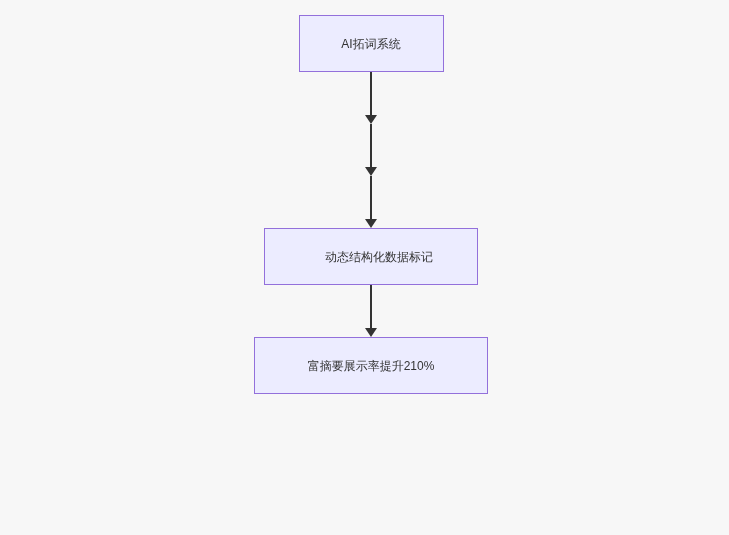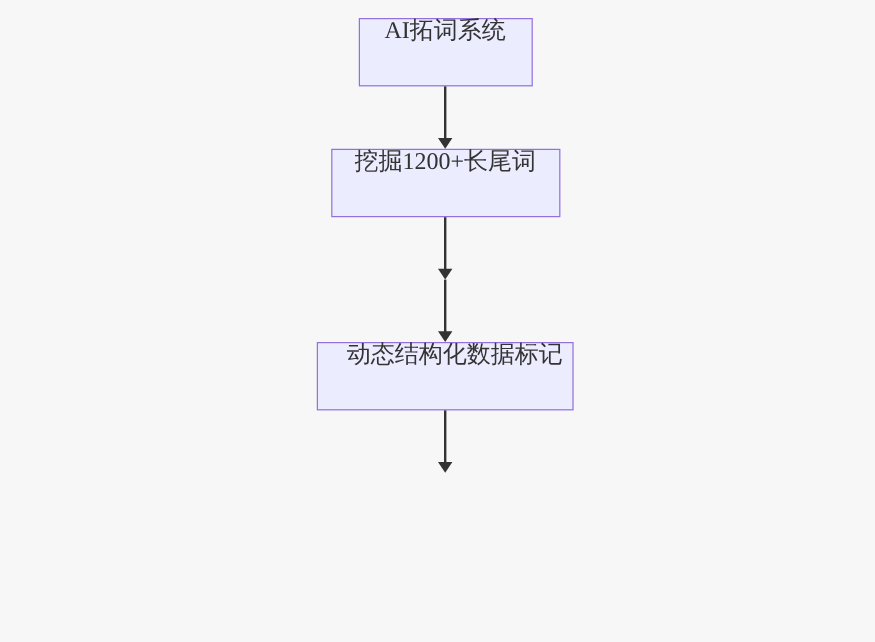--- a/index.html
+++ b/index.html
@@ -22,28 +22,27 @@
     display: flex;
     flex-direction: column;
     align-items: center;
   }
   .node {
     box-sizing: border-box;
     height: 57px;
     background: #ECECFF;
     border: 1px solid #9370DB;
     display: flex;
-    align-items: flex-start;
+    align-items: center;
     justify-content: center;
     color: #333333;
-    font-size: 20px;
+    font-size: 12px;
     line-height: 1;
     white-space: nowrap;
     text-align: center;
-    font-family: Liberation Serif, serif;
   }
   .node-1 { width: 145px; }
   .node-2 { width: 191px; }
   .node-3 { width: 221px; }
   .node-4 { width: 214px; padding-left: 16px; }
   .node-5 { width: 234px; }
   .connector {
     position: relative;
     width: 12px;
     height: 52px;
@@ -77,23 +76,20 @@
 
     <div class="node node-1">
       <span>AI拓词系统</span>
     </div>
 
     <div class="connector">
       <div class="shaft"></div>
       <div class="head"></div>
     </div>
 
-    <div class="node node-2">
-      <span>挖掘1200+长尾词</span>
-    </div>
 
     <div class="connector">
       <div class="shaft"></div>
       <div class="head"></div>
     </div>
 
 
     <div class="connector">
       <div class="shaft"></div>
       <div class="head"></div>
@@ -101,15 +97,18 @@
 
     <div class="node node-4">
       <span>动态结构化数据标记</span>
     </div>
 
     <div class="connector">
       <div class="shaft"></div>
       <div class="head"></div>
     </div>
 
+    <div class="node node-5">
+      <span>富摘要展示率提升210%</span>
+    </div>
 
   </div>
 </div>
 
 </body></html>

